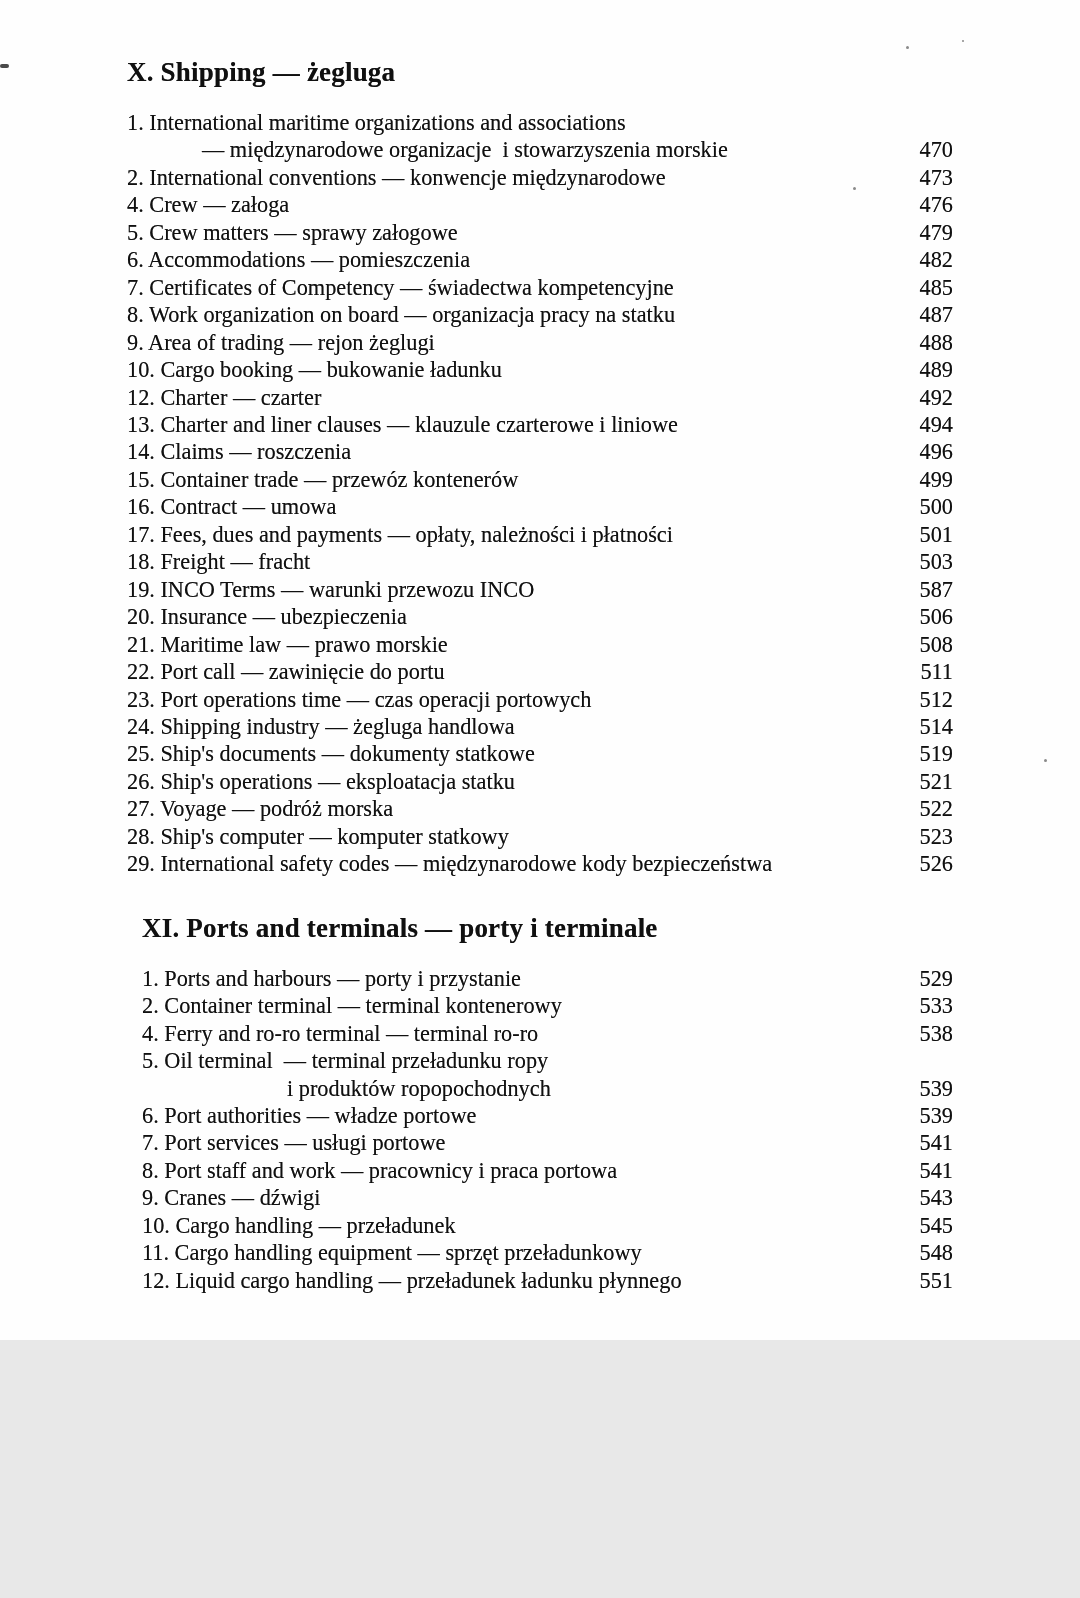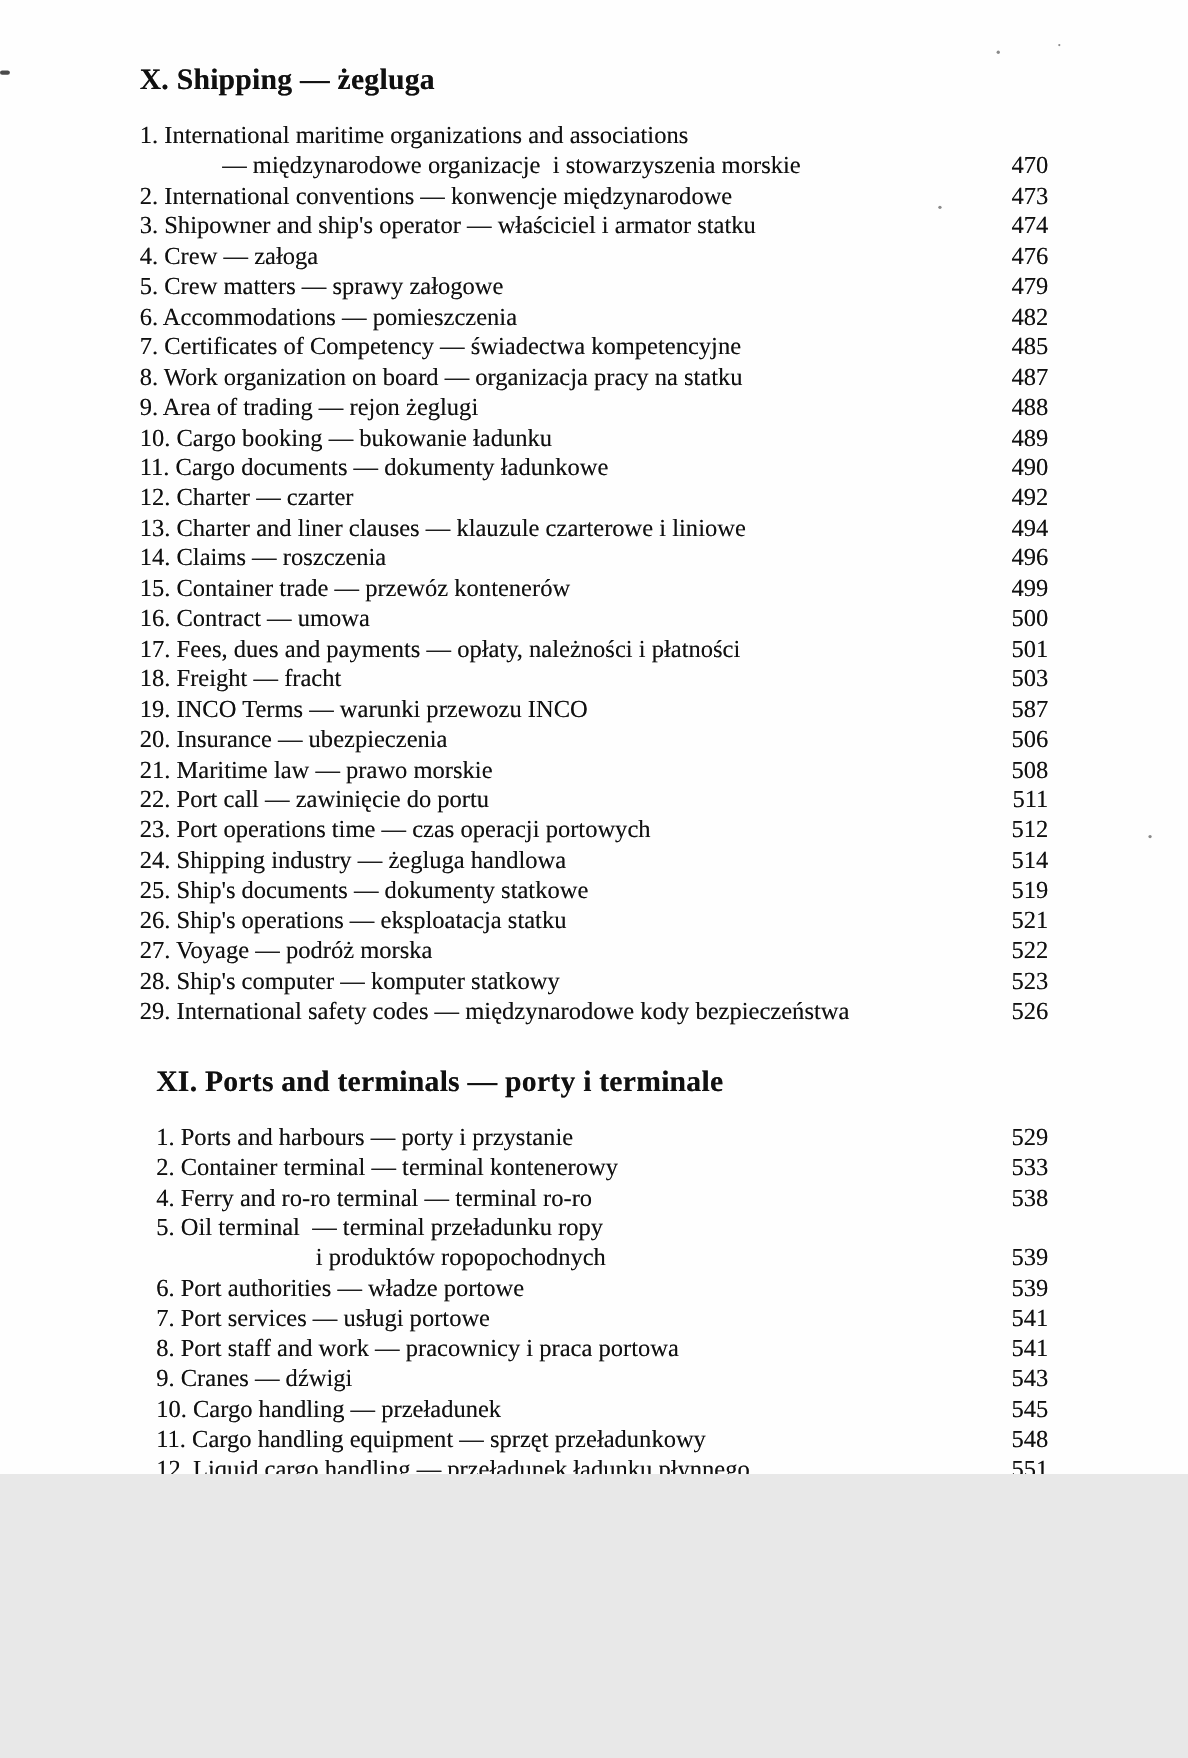--- a/index.html
+++ b/index.html
@@ -51,24 +51,20 @@
     <div class="entry-line">
       <span class="entry-text" style="padding-left: 75px;">— międzynarodowe organizacje  i stowarzyszenia morskie</span>
       <span class="entry-page">470</span>
     </div>
 
     <div class="entry-line">
       <span class="entry-text">2. International conventions — konwencje międzynarodowe</span>
       <span class="entry-page">473</span>
     </div>
 
-    <div class="entry-line">
-      <span class="entry-text">3. Shipowner and ship's operator — właściciel i armator statku</span>
-      <span class="entry-page">474</span>
-    </div>
 
     <div class="entry-line">
       <span class="entry-text">4. Crew — załoga</span>
       <span class="entry-page">476</span>
     </div>
 
     <div class="entry-line">
       <span class="entry-text">5. Crew matters — sprawy załogowe</span>
       <span class="entry-page">479</span>
     </div>
@@ -91,24 +87,20 @@
     <div class="entry-line">
       <span class="entry-text">9. Area of trading — rejon żeglugi</span>
       <span class="entry-page">488</span>
     </div>
 
     <div class="entry-line">
       <span class="entry-text">10. Cargo booking — bukowanie ładunku</span>
       <span class="entry-page">489</span>
     </div>
 
-    <div class="entry-line">
-      <span class="entry-text">11. Cargo documents — dokumenty ładunkowe</span>
-      <span class="entry-page">490</span>
-    </div>
 
     <div class="entry-line">
       <span class="entry-text">12. Charter — czarter</span>
       <span class="entry-page">492</span>
     </div>
 
     <div class="entry-line">
       <span class="entry-text">13. Charter and liner clauses — klauzule czarterowe i liniowe</span>
       <span class="entry-page">494</span>
     </div>

